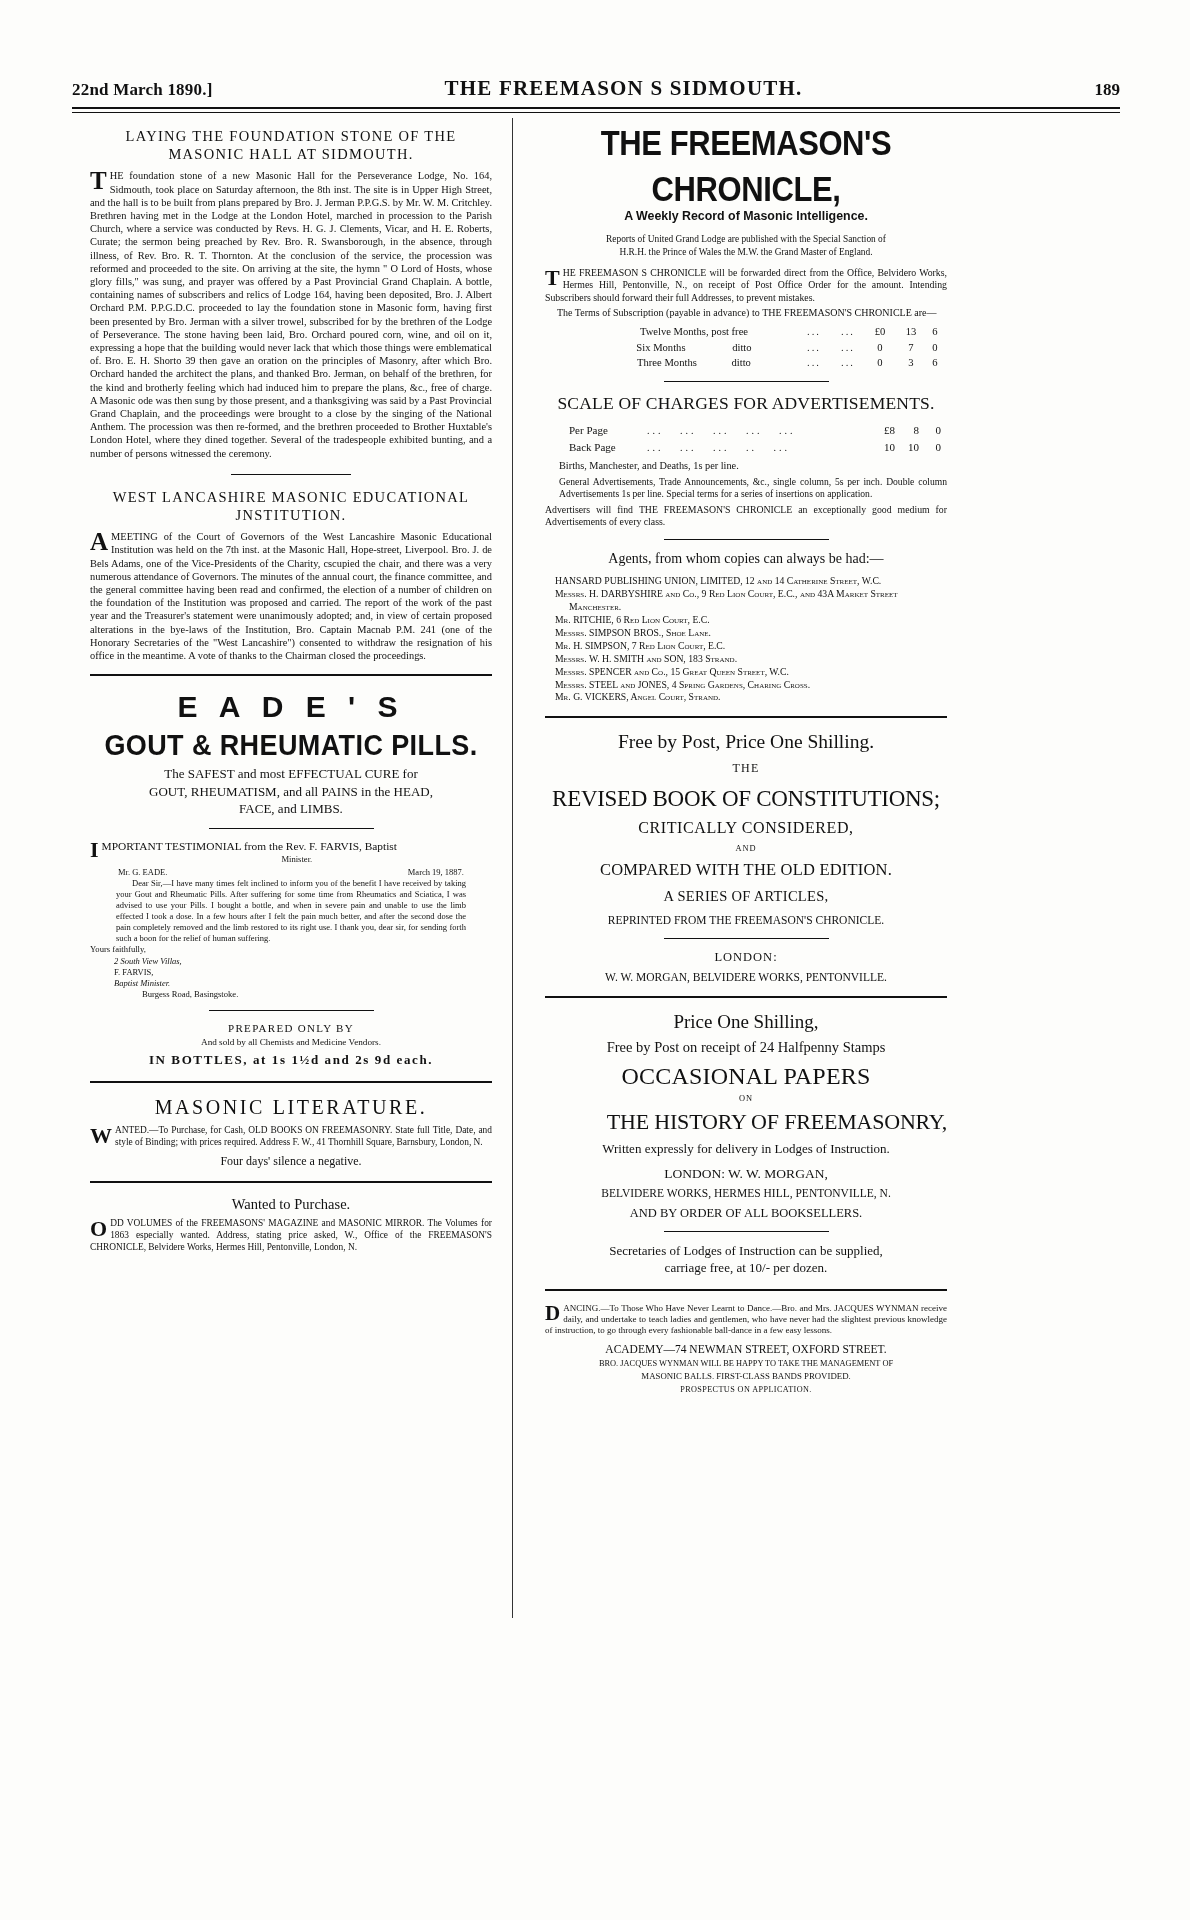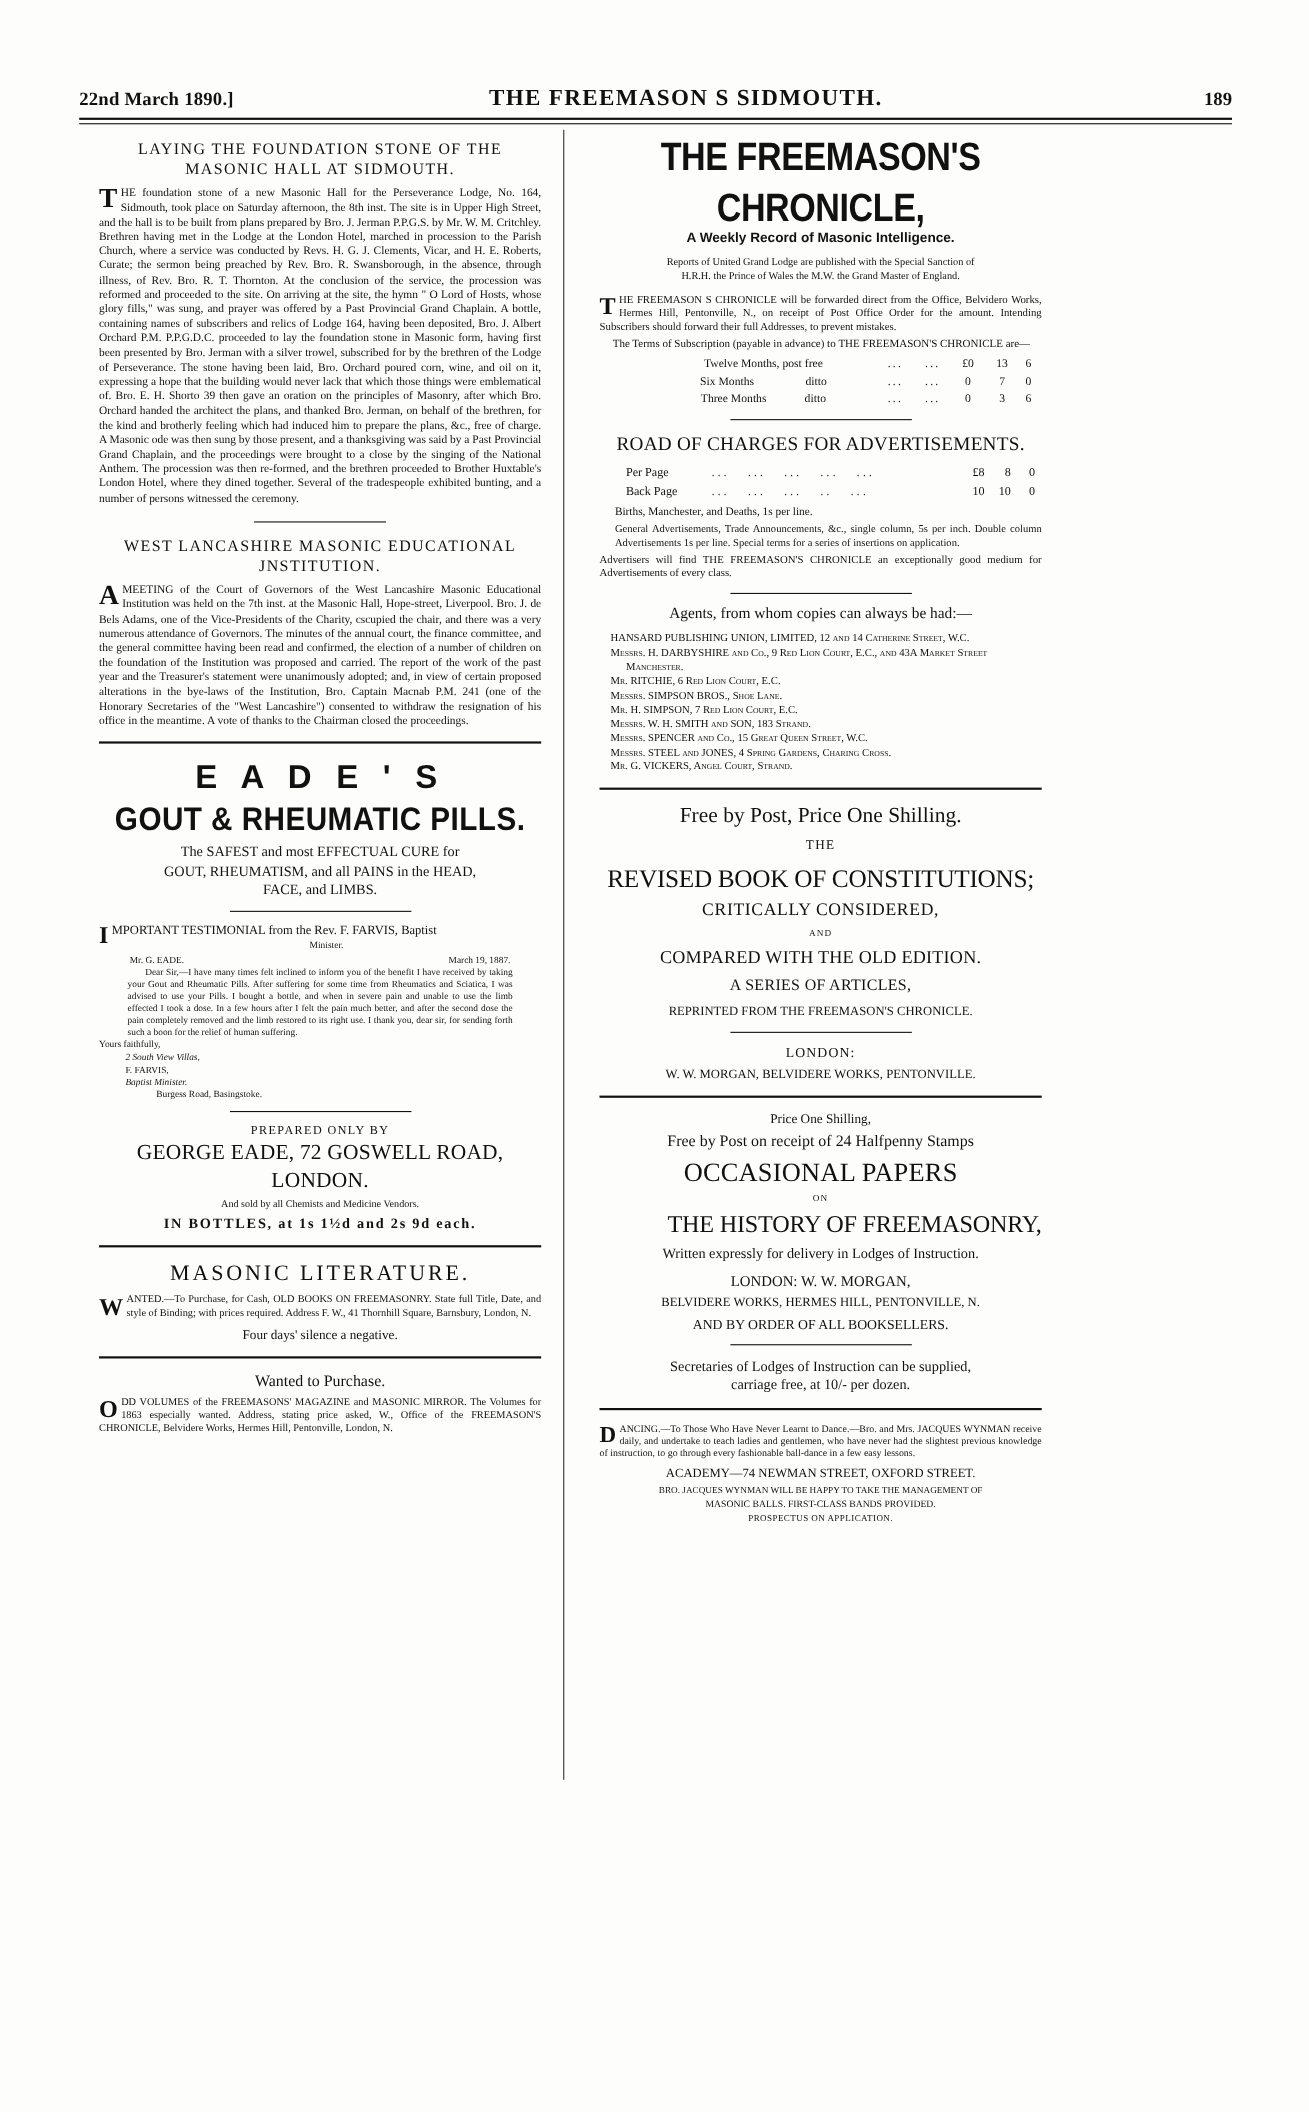--- a/index.html
+++ b/index.html
@@ -141,21 +141,21 @@
   .ad-revised{
     text-align:center;font-size:23px;letter-spacing:-0.3px;margin:7px 0 4px;
   }
   .ad-crit{text-align:center;font-size:16px;letter-spacing:.6px;margin:5px 0;font-style:normal;}
   .ad-and{text-align:center;font-size:8.4px;letter-spacing:1px;margin:3px 0;}
   .ad-compared{text-align:center;font-size:16.5px;letter-spacing:.2px;margin:5px 0;}
   .ad-series{text-align:center;font-size:14.5px;letter-spacing:.3px;margin:7px 0;}
   .ad-reprinted{text-align:center;font-size:11.5px;margin:5px 0;}
   .ad-london{text-align:center;font-size:12.5px;letter-spacing:1px;margin:7px 0 5px;}
   .ad-wwm{text-align:center;font-size:11.5px;margin:4px 0;}
-  .ad-price1{text-align:center;font-size:12px;margin:3px 0 3px;}
+  .ad-price1{text-align:center;font-size:19px;margin:3px 0 3px;}
   .ad-freepost2{text-align:center;font-size:14.5px;margin:3px 0 5px;}
   .ad-occas{text-align:center;font-size:24px;letter-spacing:.2px;margin:5px 0 2px;}
   .ad-on{text-align:center;font-size:8.4px;letter-spacing:1px;margin:2px 0;}
   .ad-hist{text-align:right;font-size:22px;letter-spacing:-0.2px;margin:3px 0 4px;}
   .ad-written{text-align:center;font-size:13px;margin:5px 0;}
   .ad-london2{text-align:center;font-size:13.5px;margin:7px 0 4px;}
   .ad-belv{text-align:center;font-size:11.5px;margin:3px 0;}
   .ad-order{text-align:center;font-size:12.5px;margin:4px 0;}
   .ad-secr{text-align:center;font-size:13px;line-height:1.35;margin:8px 0;}
   
@@ -263,21 +263,20 @@
         <div class="sig-row" style="padding:0 24px;margin-top:1px;flex-direction:column;">
           <span style="font-style:italic;">2 South View Villas,</span>
           <span class="sc">F. FARVIS,</span>
           <span style="font-style:italic;">Baptist Minister.</span>
         </div>
         <div style="padding-left:52px;font-size:8.6px;">Burgess Road, Basingstoke.</div>
 
         <hr class="sep-med">
 
         <div class="prepared">PREPARED ONLY BY</div>
-        <div class="geo-eade">GEORGE EADE, 72 GOSWELL ROAD, LONDON.</div>
         <div class="sold-by">And sold by all Chemists and Medicine Vendors.</div>
         <div class="in-bottles">IN BOTTLES, at 1s 1½d and 2s 9d each.</div>
       </div>
 
       <hr class="sep-long">
 
       <div>
         <div class="mas-lit">MASONIC LITERATURE.</div>
         <p class="dropcap-p" style="font-size:9.4px;">
           <span class="dropcap" style="font-size:22px;line-height:17px;">W</span><span>ANTED.—To Purchase, for Cash, OLD BOOKS ON FREEMASONRY. State full Title, Date, and style of Binding; with prices required. Address F. W., 41 Thornhill Square, Barnsbury, London, N.</span>
@@ -349,21 +348,21 @@
             <td class="rt-n2">3</td>
             <td class="rt-n3">6</td>
           </tr>
         </tbody>
           </table>
       </div>
 
       <hr class="sep-med">
 
       <div>
-        <div class="scale-hd">ROAD OF CHARGES FOR ADVERTISEMENTS.</div>
+        <div class="scale-hd">SCALE OF CHARGES FOR ADVERTISEMENTS.</div>
         <table class="charge-tbl">
           <tbody>
               <tr>
             <td class="ch-label">Per Page</td>
             <td class="ch-dots">...&nbsp;&nbsp;&nbsp;...&nbsp;&nbsp;&nbsp;...&nbsp;&nbsp;&nbsp;...&nbsp;&nbsp;&nbsp;...</td>
             <td class="ch-n">£8</td>
             <td class="ch-n2">8</td>
             <td class="ch-n3">0</td>
           </tr>
           <tr>

